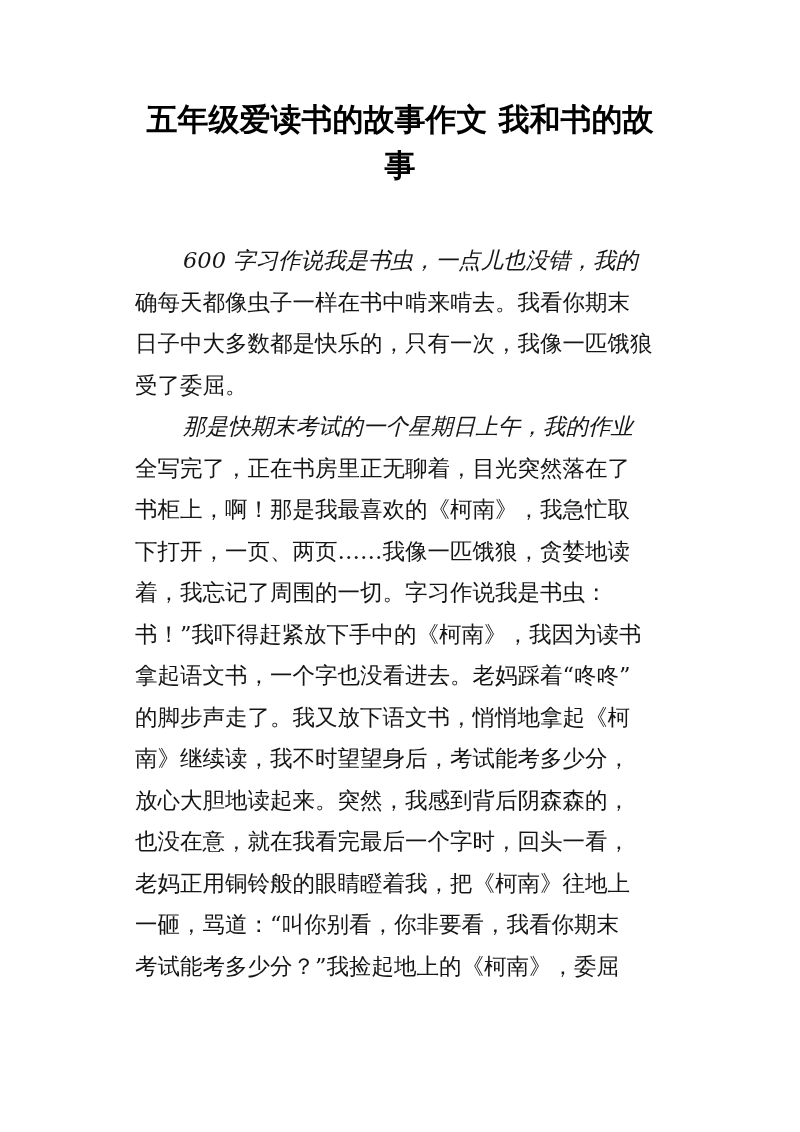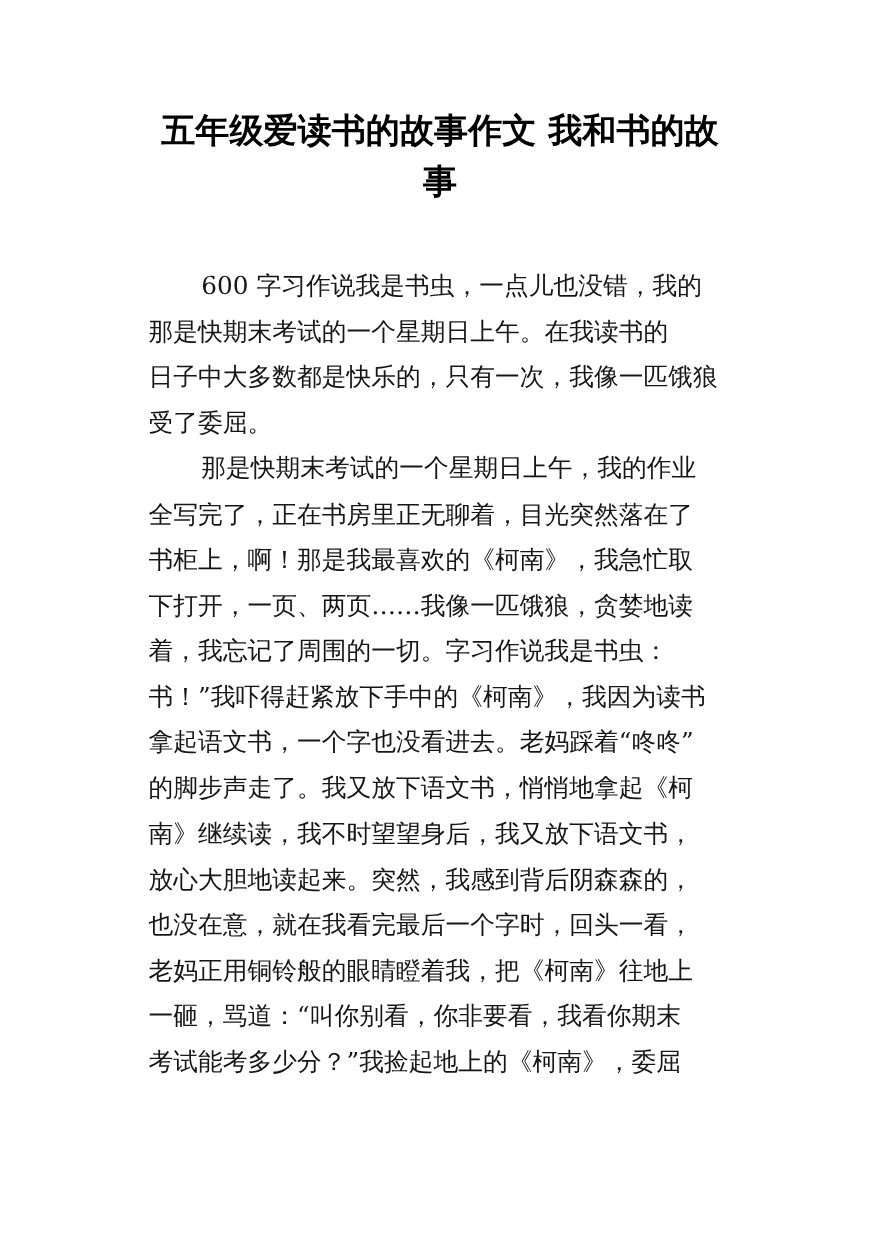--- a/index.html
+++ b/index.html
@@ -44,48 +44,48 @@
       font-size: 22.5px;
       line-height: 41.5px;
       color: #151515;
       margin: 0;
     }
     .line {
       display: block;
       white-space: nowrap;
       height: 41.5px;
     }
-    .indent { padding-left: 48px; }
+    .indent { padding-left: 48px; font-style: italic; }
   </style>
 </head>
 <body>
 
 <div class="page">
   <h1 class="title">
     <span>五年级爱读书的故事作文  我和书的故</span>
     <span>事</span>
   </h1>
 
   <div class="body-text">
     <div>
       <span class="line indent">600 字习作说我是书虫，一点儿也没错，我的</span>
-      <span class="line">那是快期末考试的一个星期日上午。在我读书的</span>
+      <span class="line">确每天都像虫子一样在书中啃来啃去。我看你期末</span>
       <span class="line">日子中大多数都是快乐的，只有一次，我像一匹饿狼</span>
       <span class="line">受了委屈。</span>
     </div>
     <div>
       <span class="line indent">那是快期末考试的一个星期日上午，我的作业</span>
       <span class="line">全写完了，正在书房里正无聊着，目光突然落在了</span>
       <span class="line">书柜上，啊！那是我最喜欢的《柯南》，我急忙取</span>
       <span class="line">下打开，一页、两页……我像一匹饿狼，贪婪地读</span>
       <span class="line">着，我忘记了周围的一切。字习作说我是书虫：</span>
       <span class="line">书！”我吓得赶紧放下手中的《柯南》，我因为读书</span>
       <span class="line">拿起语文书，一个字也没看进去。老妈踩着“咚咚”</span>
       <span class="line">的脚步声走了。我又放下语文书，悄悄地拿起《柯</span>
-      <span class="line">南》继续读，我不时望望身后，我又放下语文书，</span>
+      <span class="line">南》继续读，我不时望望身后，考试能考多少分，</span>
       <span class="line">放心大胆地读起来。突然，我感到背后阴森森的，</span>
       <span class="line">也没在意，就在我看完最后一个字时，回头一看，</span>
       <span class="line">老妈正用铜铃般的眼睛瞪着我，把《柯南》往地上</span>
       <span class="line">一砸，骂道：“叫你别看，你非要看，我看你期末</span>
       <span class="line">考试能考多少分？”我捡起地上的《柯南》，委屈</span>
     </div>
   </div>
 </div>
 
 </body></html>

